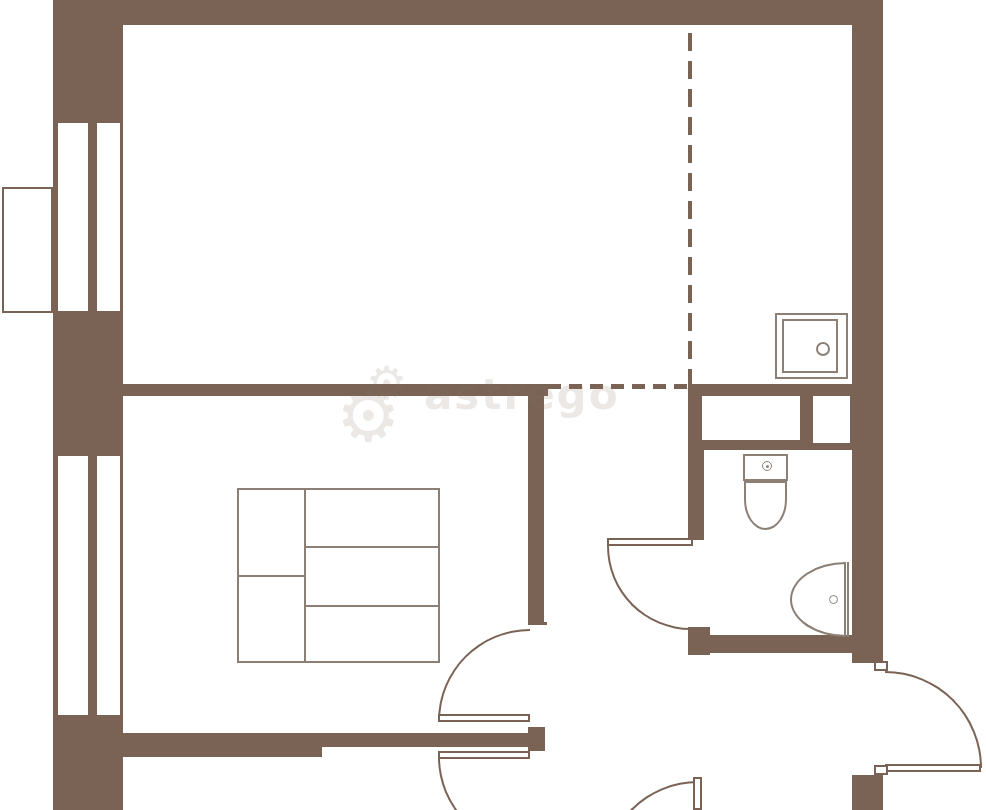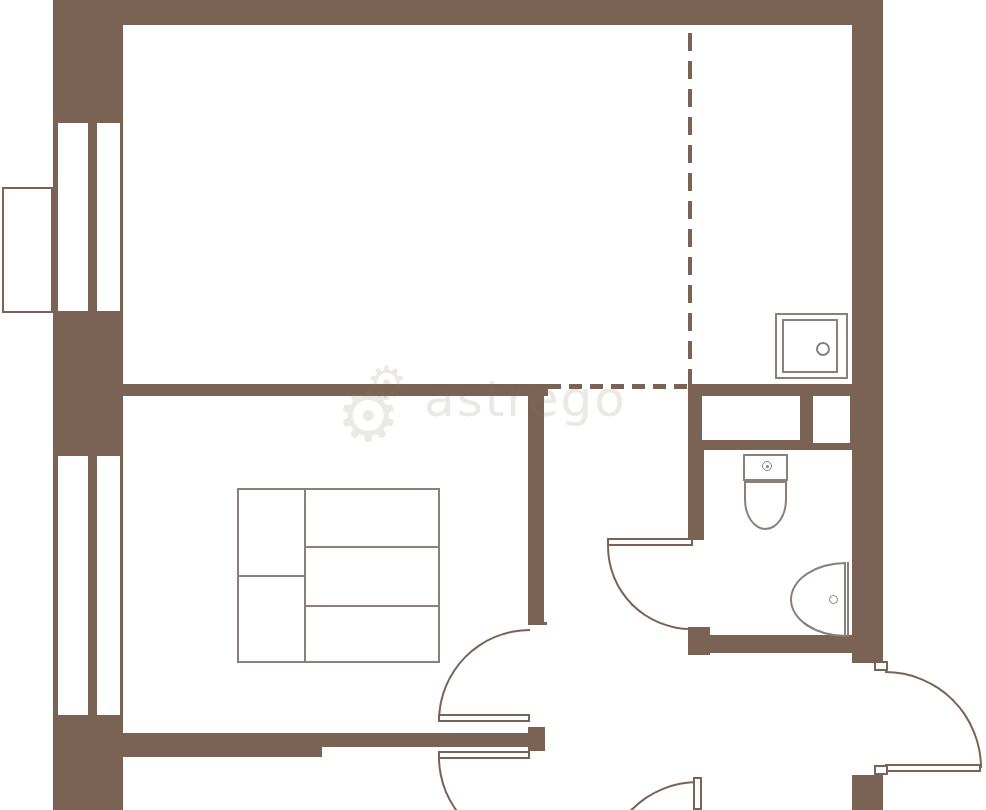--- a/index.html
+++ b/index.html
@@ -12,21 +12,21 @@
   .thinrect{position:absolute;background:#fff;border:2px solid var(--wall,#7a6355);box-sizing:border-box;}
   .fix{position:absolute;border:2px solid var(--line,#8b7f76);box-sizing:border-box;background:#fff;}
   .fixline{position:absolute;background:var(--line,#8b7f76);}
   .leaf{position:absolute;background:#fff;border:2px solid var(--wall,#7a6355);box-sizing:border-box;}
   .cap{position:absolute;background:#fff;border:2px solid var(--wall,#7a6355);box-sizing:border-box;}
   .arc{position:absolute;box-sizing:border-box;border:0 solid var(--wall,#7a6355);background:transparent;}
   .vdash{position:absolute;background:repeating-linear-gradient(180deg,var(--wall,#7a6355) 0 18px,transparent 18px 28px);}
   .hdash{position:absolute;background:repeating-linear-gradient(90deg,var(--wall,#7a6355) 0 13px,transparent 13px 21px);}
   .circle{position:absolute;border:2px solid var(--line,#8b7f76);border-radius:50%;box-sizing:border-box;background:#fff;}
   .wm{position:absolute;color:var(--wm,rgba(128,112,96,0.16));pointer-events:none;}
-  .wm-text{font-weight:normal;letter-spacing:2px;font-size:50px;line-height:1;}
+  .wm-text{font-weight:bold;letter-spacing:2px;font-size:42px;line-height:1;}
   .wm-gear{line-height:1;}
 </style>
 </head>
 <body>
 
 <div class="plan">
 
   <div class="wall" style="left:53px;top:0;width:830px;height:25px"></div>
   <div class="wall" style="left:53px;top:0;width:70px;height:123px"></div>
   <div class="wall" style="left:53px;top:311px;width:70px;height:145px"></div>

